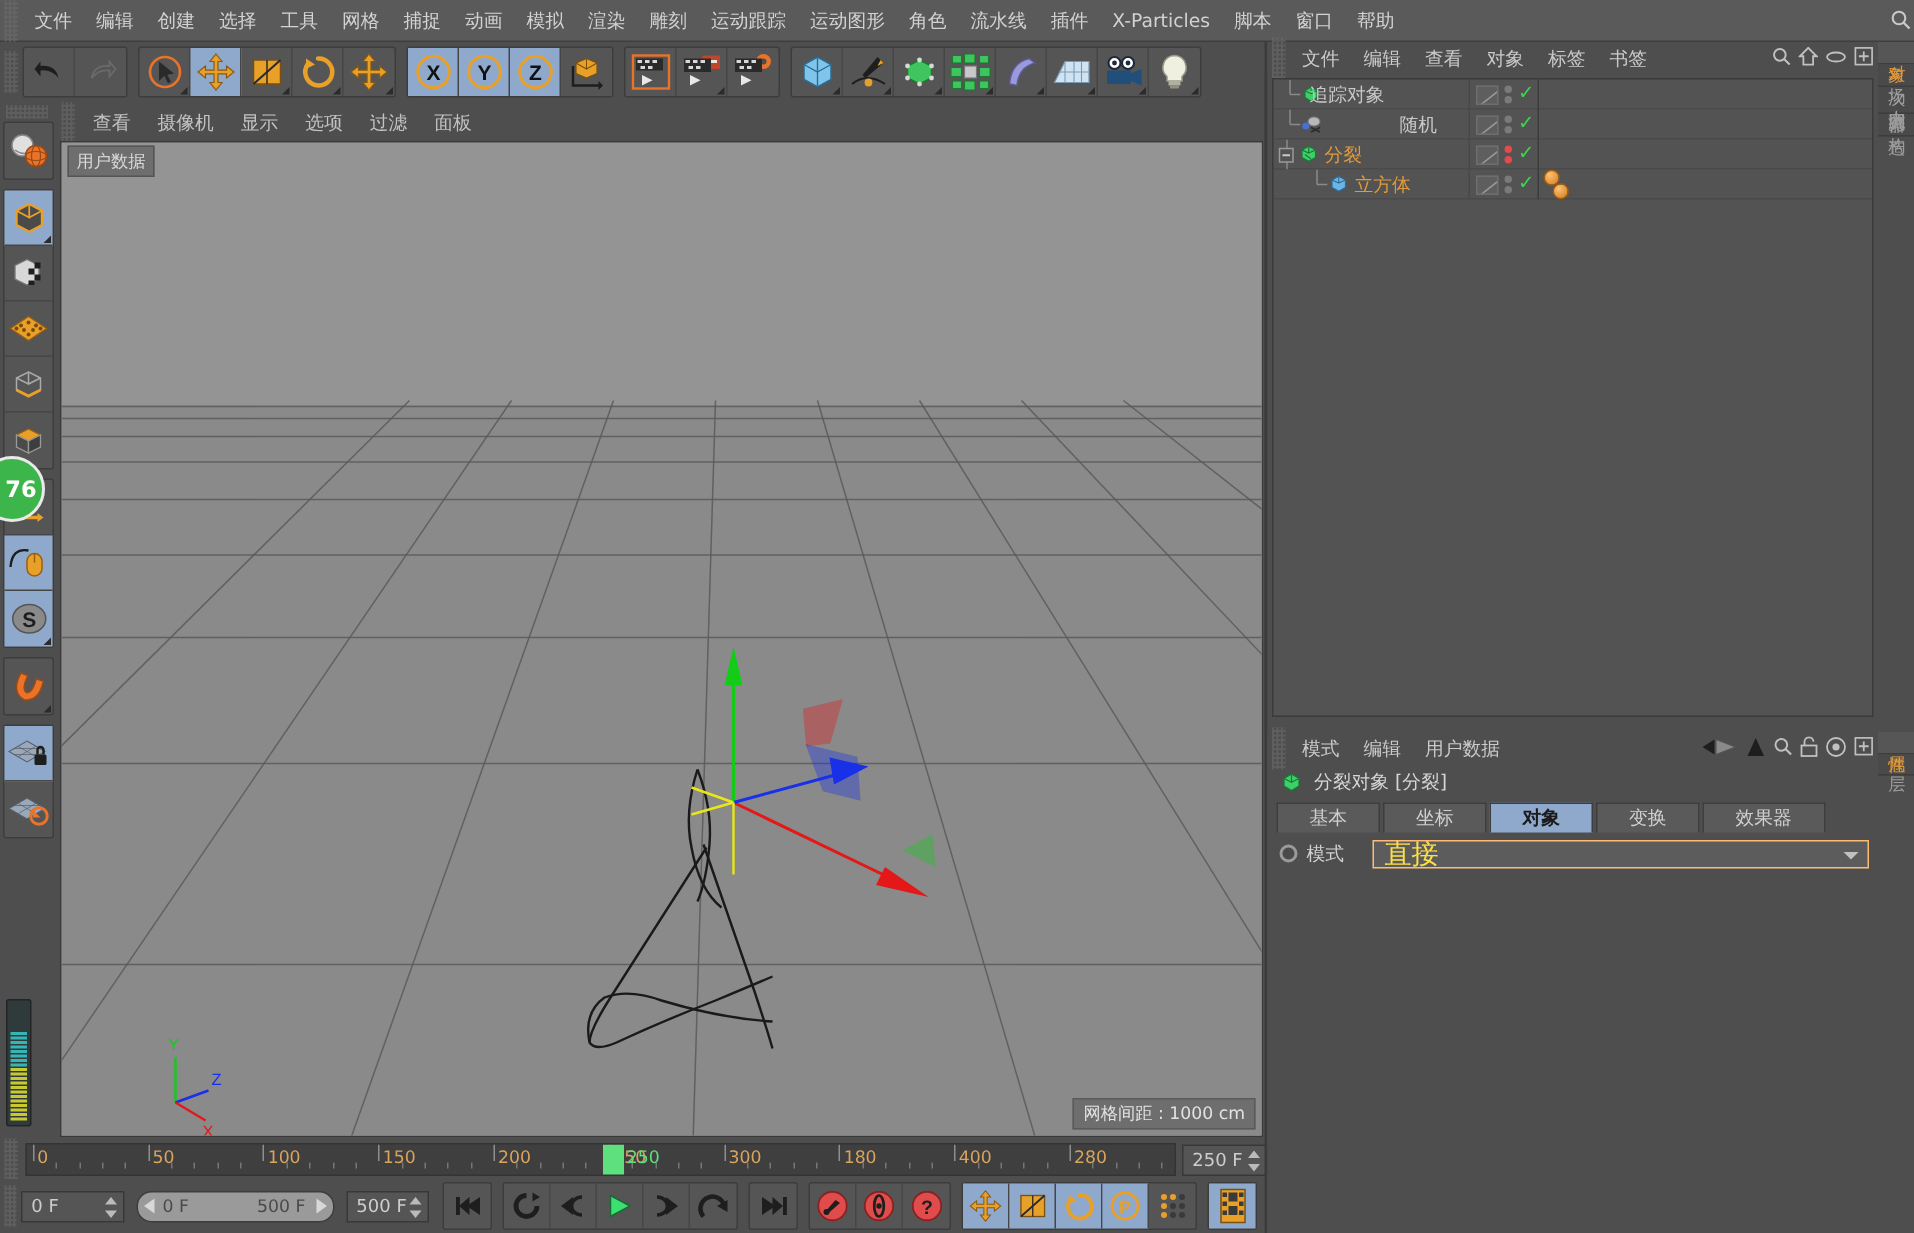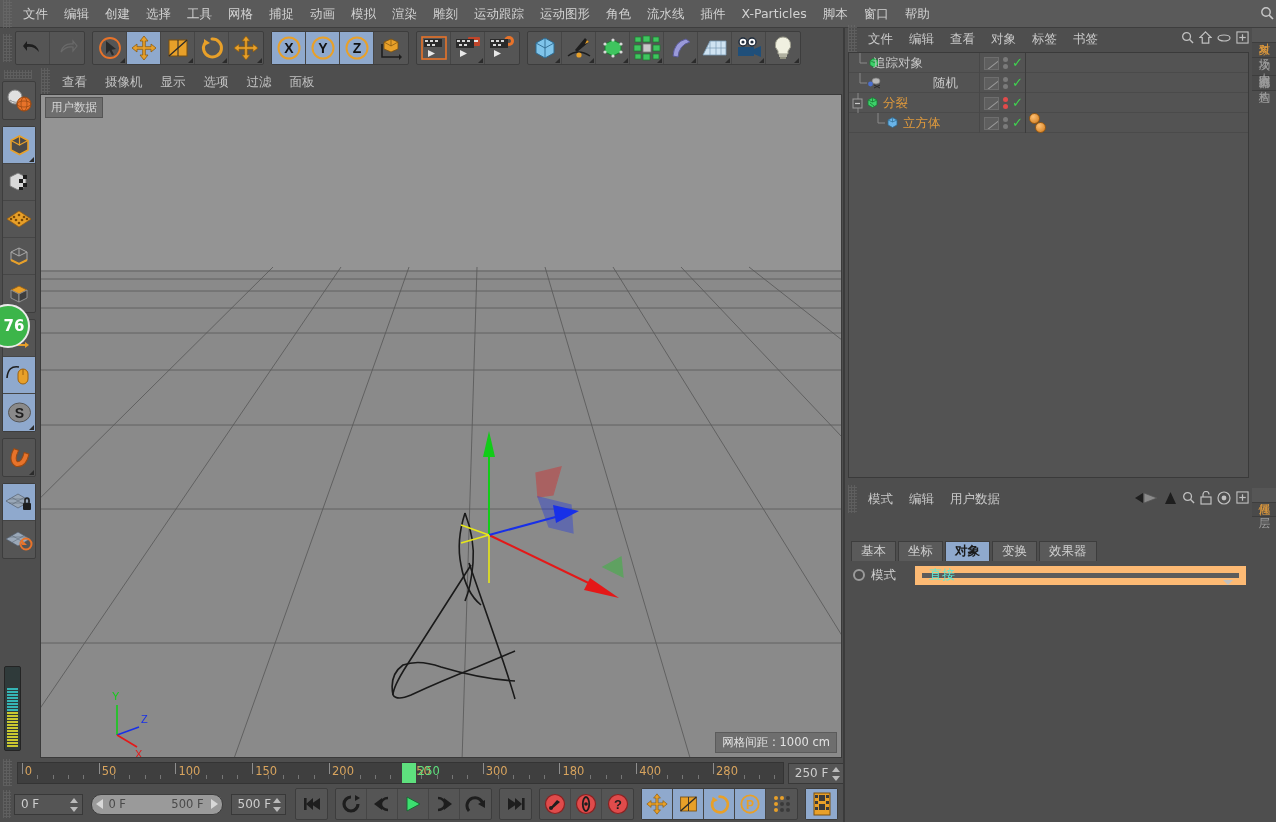--- a/index.html
+++ b/index.html
@@ -221,40 +221,40 @@
     background:radial-gradient(circle at 35% 30%,#ffc072,#d07a1c);
     border:1px solid #9a5a12;
   }
 
   
   .attrwrap{ position:absolute; left:0; top:460px; width:407px; height:334px; background:#4e4e4e; }
   .attrobj{ height:22px; display:flex; align-items:center; gap:7px; padding-left:8px; }
   .attrobj .t{ font-size:12.5px; color:#d6d6d6; }
   .atabs{ display:flex; gap:2px; padding:3px 6px 0 6px; }
   .atab{
-    height:20px; padding:0 9px; display:flex; align-items:center;
+    height:20px; padding:0 21px; display:flex; align-items:center;
     background:#5a5a5a; border:1px solid #3d3d3d; border-bottom:none;
-    font-size:12.5px; color:#d0d0d0;margin-top:28px;
+    font-size:12.5px; color:#d0d0d0;
   }
   .atab.on{ background:#8fa9cd; color:#1a1a1a; font-weight:bold; }
   .asec{
     margin:2px 4px 0 4px; height:19px; background:#5e5e5e;
     border:1px solid #464646; display:flex; align-items:center;
     padding-left:7px; font-size:12.5px; color:#e6e6e6; font-weight:bold;
   }
   .arow{ display:flex; align-items:center; height:22px; padding:6px 6px 0 8px; gap:6px; }
   .radio{
     width:12px;height:12px;border-radius:50%;border:2px solid #9a9a9a;
     background:#4a4a4a; flex:none;
   }
   .arow .lbl{ width:38px; font-size:12.5px; color:#d0d0d0; }
   .dd{
-    flex:1; height:19px; background:#5c5c5c; border:7px solid #fdba74;
-    display:flex; align-items:center; padding-left:7px; color:#5eead4;
-    font-size:13px; position:relative;
+    flex:1; height:19px; background:#5c5c5c; border:1px solid #fdba74;
+    display:flex; align-items:center; padding-left:7px; color:#fde047;
+    font-size:18px; position:relative;
   }
   .dd .arw{
     position:absolute; right:6px; top:7px;
     border-left:5px solid transparent; border-right:5px solid transparent;
     border-top:5px solid #c0c0c0;
   }
 
   
   .vtabs{ position:absolute; left:1252px; width:24px; background:#4a4a4a; }
   .vtab{
@@ -1146,20 +1146,27 @@
           <span>
             <svg width="13" height="13" viewBox="0 0 14 14">
                 <rect x="1" y="1" width="12" height="12" fill="none" stroke="#c0c0c0" stroke-width="1.2"></rect>
                 <line x1="7" y1="3.5" x2="7" y2="10.5" stroke="#c0c0c0" stroke-width="1.3"></line>
                 <line x1="3.5" y1="7" x2="10.5" y2="7" stroke="#c0c0c0" stroke-width="1.3"></line>
               </svg>
           </span>
         </div>
       </div>
 
+      <div class="attrobj">
+        <svg width="16" height="15" viewBox="0 0 16 15">
+          <path d="M8 2 L13 5 L13 10 L8 13 L3 10 L3 5 Z" fill="#3dd06a" stroke="#1a7a34" stroke-width=".9"></path>
+          <path d="M8 2 L8 7.5 L3 5 M8 7.5 L13 5" fill="none" stroke="#1a7a34" stroke-width=".8"></path>
+        </svg>
+        <span class="t">分裂对象 [分裂]</span>
+      </div>
 
       <div class="atabs" id="attr-tabs">
           <div class="atab">基本</div>
           <div class="atab">坐标</div>
           <div class="atab on">对象</div>
           <div class="atab">变换</div>
           <div class="atab">效果器</div>
         </div>
 
 

